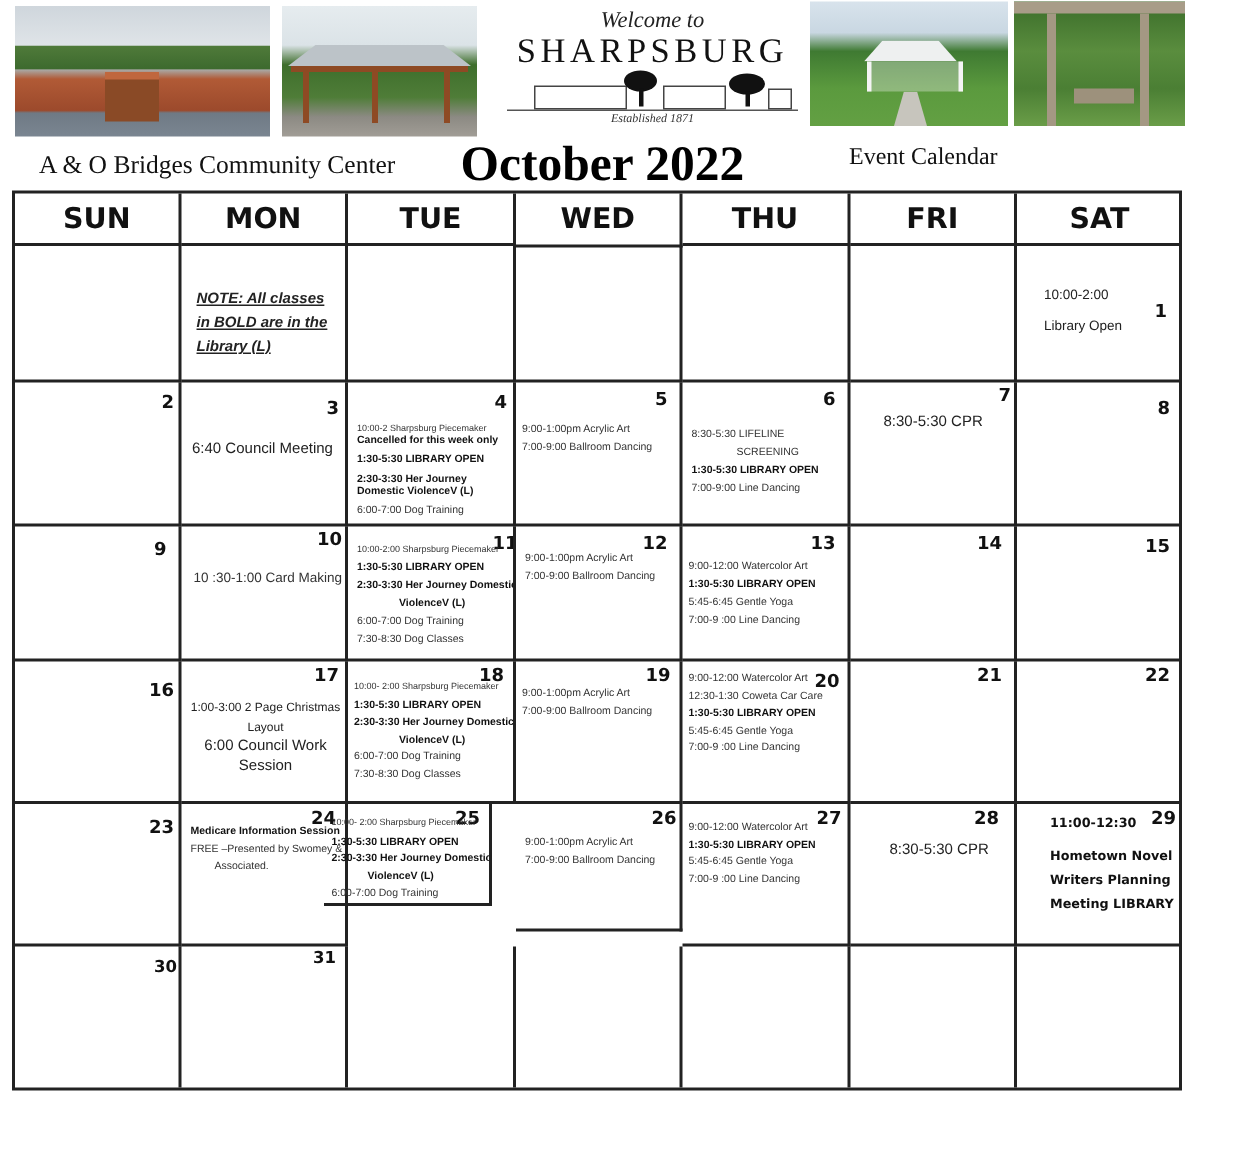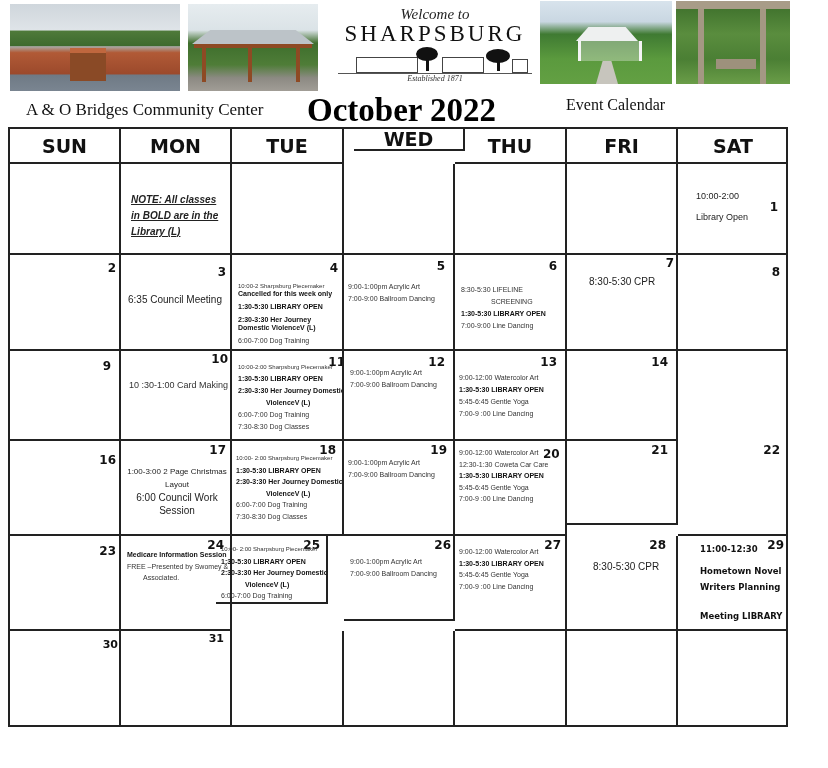--- a/index.html
+++ b/index.html
@@ -63,21 +63,21 @@
 
 <div class="center-name">A &amp; O Bridges Community Center</div>
 <div class="month">October 2022</div>
 <div class="evcal">Event Calendar</div>
 
 <div class="grid">
 
   <div class="cell hdr" style="left:0;top:0;width:111px;height:35px;">SUN</div>
   <div class="cell hdr" style="left:111px;top:0;width:111px;height:35px;">MON</div>
   <div class="cell hdr" style="left:222px;top:0;width:112px;height:35px;">TUE</div>
-  <div class="cell hdr" style="left:344px;top:0;width:111px;height:22px;">WED</div>
+  <div class="cell hdr" style="left:334px;top:0;width:111px;height:36px;">WED</div>
   <div class="cell hdr" style="left:445px;top:0;width:112px;height:35px;">THU</div>
   <div class="cell hdr" style="left:557px;top:0;width:111px;height:35px;">FRI</div>
   <div class="cell hdr" style="left:668px;top:0;width:110px;height:35px;border-right:none;">SAT</div>
 
   <div class="cell" style="left:0;top:35px;width:111px;height:91px;"></div>
   <div class="cell" style="left:111px;top:35px;width:111px;height:91px;">
     <div style="position:absolute;left:10px;top:28px;width:92px;font-size:10px;line-height:16px;font-weight:bold;font-style:italic;text-decoration:underline;color:#222;">NOTE:  All classes in BOLD are in the Library (L)</div>
   </div>
   <div class="cell" style="left:222px;top:35px;width:112px;height:91px;"></div>
   <div class="cell" style="left:334px;top:35px;width:111px;height:91px;"></div>
@@ -89,21 +89,21 @@
       <div>10:00-2:00</div>
       <div>Library Open</div>
     </div>
   </div>
 
   <div class="cell" style="left:0;top:126px;width:111px;height:96px;">
     <div class="num" style="right:3px;top:6px;">2</div>
   </div>
   <div class="cell" style="left:111px;top:126px;width:111px;height:96px;">
     <div class="num" style="right:4px;top:10px;">3</div>
-    <div class="ev lg" style="left:7px;top:38px;">6:35  Council Meeting</div>
+    <div class="ev lg" style="left:7px;top:38px;">6:40  Council Meeting</div>
   </div>
   <div class="cell" style="left:222px;top:126px;width:112px;height:96px;">
     <div class="num" style="right:4px;top:6px;">4</div>
     <div class="ev" style="left:6px;top:27px;line-height:8px;">
       <div style="font-size:6px;">10:00-2 Sharpsburg Piecemaker</div>
       <div class="b">Cancelled for this week only</div>
       <div class="b" style="margin-top:5px;">1:30-5:30 LIBRARY OPEN</div>
       <div class="b" style="margin-top:5px;">2:30-3:30 Her Journey</div>
       <div class="b">Domestic ViolenceV (L)</div>
       <div style="margin-top:5px;">6:00-7:00 Dog Training</div>
@@ -163,20 +163,23 @@
     <div class="ev" style="left:4px;top:21px;">
       <div>9:00-12:00 Watercolor  Art</div>
       <div class="b">1:30-5:30 LIBRARY OPEN</div>
       <div>5:45-6:45 Gentle  Yoga</div>
       <div>7:00-9 :00 Line Dancing</div>
     </div>
   </div>
   <div class="cell" style="left:557px;top:222px;width:111px;height:90px;">
     <div class="num" style="right:8px;top:4px;">14</div>
   </div>
+  <div class="cell" style="left:668px;top:222px;width:110px;height:90px;border-right:none;">
+    <div class="num" style="right:8px;top:6px;">15</div>
+  </div>
 
   <div class="cell" style="left:0;top:312px;width:111px;height:95px;">
     <div class="num" style="right:3px;top:12px;">16</div>
   </div>
   <div class="cell" style="left:111px;top:312px;width:111px;height:95px;">
     <div class="num" style="right:4px;top:2px;">17</div>
     <div style="position:absolute;left:6px;top:24px;width:100px;text-align:center;color:#222;">
       <div style="font-size:8px;line-height:13px;white-space:nowrap;">1:00-3:00  2 Page Christmas</div>
       <div style="font-size:8px;line-height:13px;">Layout</div>
       <div style="font-size:10px;line-height:13px;">6:00  Council Work</div>
@@ -204,21 +207,21 @@
   <div class="cell" style="left:445px;top:312px;width:112px;height:95px;">
     <div class="num" style="left:88px;top:6px;">20</div>
     <div class="ev" style="left:4px;top:6px;line-height:11.5px;">
       <div>9:00-12:00 Watercolor  Art</div>
       <div>12:30-1:30 Coweta Car Care</div>
       <div class="b">1:30-5:30 LIBRARY OPEN</div>
       <div>5:45-6:45 Gentle  Yoga</div>
       <div>7:00-9 :00 Line Dancing</div>
     </div>
   </div>
-  <div class="cell" style="left:557px;top:312px;width:111px;height:84px;">
+  <div class="cell" style="left:557px;top:312px;width:111px;height:95px;">
     <div class="num" style="right:8px;top:2px;">21</div>
   </div>
   <div class="cell" style="left:668px;top:312px;width:110px;height:95px;border-right:none;">
     <div class="num" style="right:8px;top:2px;">22</div>
   </div>
 
   <div class="cell" style="left:0;top:407px;width:111px;height:95px;">
     <div class="num" style="right:3px;top:8px;">23</div>
   </div>
   <div class="cell" style="left:111px;top:407px;width:111px;height:95px;">
@@ -259,21 +262,21 @@
   <div class="cell" style="left:557px;top:407px;width:111px;height:95px;">
     <div class="num" style="right:10px;top:2px;">28</div>
     <div class="ev lg" style="left:26px;top:24px;">8:30-5:30 CPR</div>
   </div>
   <div class="cell" style="left:668px;top:407px;width:110px;height:95px;border-right:none;">
     <div class="num" style="right:4px;top:2px;">29</div>
     <div class="ev" style="left:22px;top:5px;font-family:'DejaVu Sans',sans-serif;font-weight:bold;font-size:8.5px;color:#111;">
       <div style="line-height:16px;">11:00-12:30</div>
       <div style="line-height:16px;margin-top:6px;">Hometown Novel</div>
       <div style="line-height:16px;">Writers Planning</div>
-      <div style="line-height:16px;margin-top:13px;">Meeting LIBRARY</div>
+      <div style="line-height:16px;margin-top:0;">Meeting LIBRARY</div>
     </div>
   </div>
 
   <div class="cell" style="left:0;top:502px;width:111px;height:94px;border-bottom:none;">
     <div class="num" style="right:1px;top:7px;font-size:11px;">30</div>
   </div>
   <div class="cell" style="left:111px;top:502px;width:111px;height:94px;border-bottom:none;">
     <div class="num" style="right:6px;top:1px;font-size:11px;">31</div>
   </div>
   <div class="cell" style="left:222px;top:502px;width:112px;height:94px;border-bottom:none;"></div>

